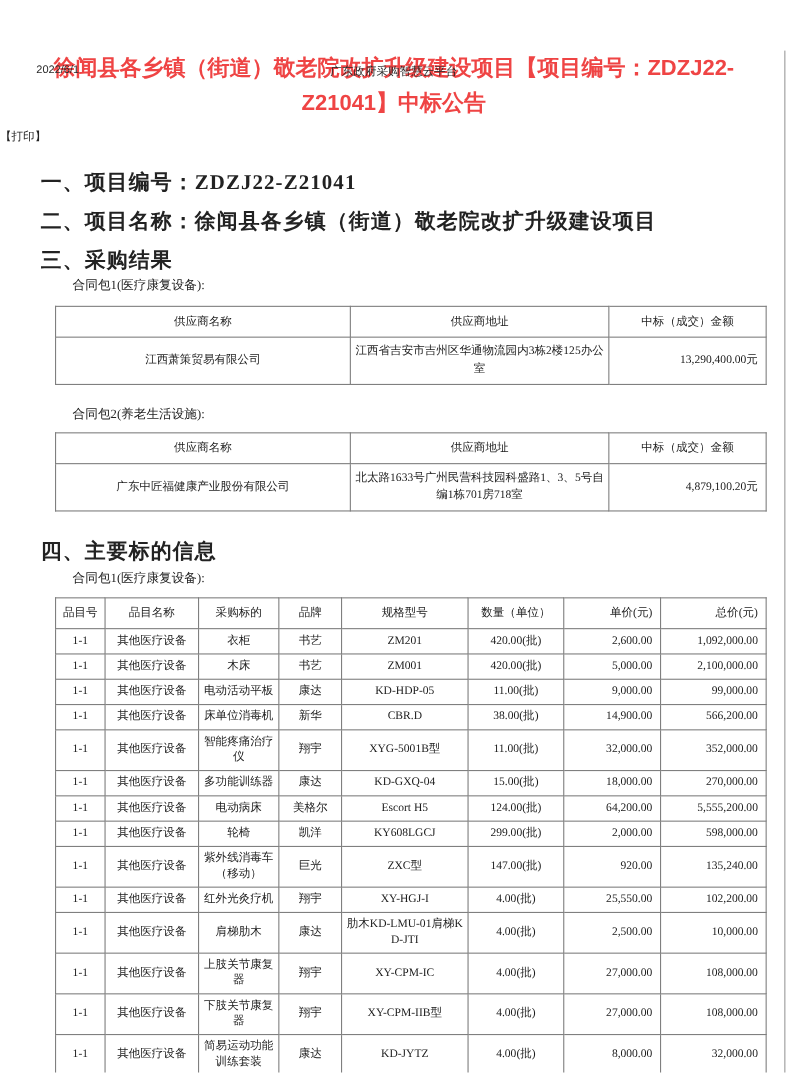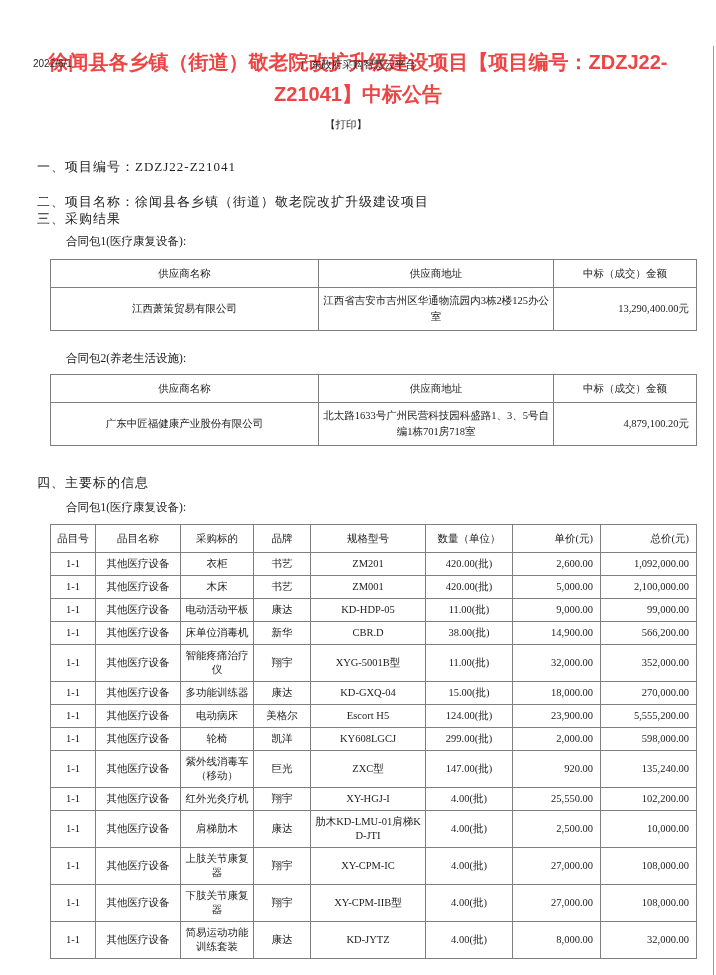--- a/index.html
+++ b/index.html
@@ -27,32 +27,32 @@
     font-size: 10.5px; color: #2a2a2a; white-space: nowrap; text-align: right;
   }
   .title {
     margin: 46px auto 0 auto;
     max-width: 622px;
     font-family: "Liberation Sans", "DejaVu Sans", sans-serif;
     font-size: 20px; font-weight: 700; line-height: 1.6;
     text-align: center; color: #ef4444;
     word-break: break-word;
   }
-  .print-row { margin-top: 4px; padding-right: 24px; text-align: center; }
+  .print-row { margin-top: 4px; padding-right: 24px; text-align: left; }
   .print-btn {
     font-size: 10.5px; color: #222; text-decoration: none; cursor: pointer;
     font-family: "Liberation Serif", "DejaVu Serif", serif;
   }
   .content { margin-top: 26px; padding-left: 37px; padding-right: 20px; }
   h2.sec {
-    font-size: 13px; font-weight: 400; color: #222; line-height: 17px;
+    font-size: 19px; font-weight: 700; color: #222; line-height: 17px;
     letter-spacing: 1px;
   }
   #sec-name { margin-top: 18px; }
-  #sec-result { }
+  #sec-result { margin-top: 19px; }
   #sec-main { margin-top: 28px; }
   .pkg-label {
     margin-left: 29px; font-size: 11.5px; line-height: 15px; color: #222;
   }
   #pkg1-label { margin-top: 7px; }
   #pkg2-label { margin-top: 20px; }
   #main-pkg-label { margin-top: 9px; }
   .goods-label {
     margin-left: 29px; margin-top: 6px; font-size: 12px; line-height: 16px;
     color: #222; letter-spacing: 0.5px;
@@ -232,21 +232,21 @@
             <td class="c-money">18,000.00</td>
             <td class="c-money">270,000.00</td>
           </tr>
           <tr>
             <td>1-1</td>
             <td>其他医疗设备</td>
             <td>电动病床</td>
             <td>美格尔</td>
             <td>Escort H5</td>
             <td>124.00(批)</td>
-            <td class="c-money">23,900.00</td>
+            <td class="c-money">64,200.00</td>
             <td class="c-money">5,555,200.00</td>
           </tr>
           <tr>
             <td>1-1</td>
             <td>其他医疗设备</td>
             <td>轮椅</td>
             <td>凯洋</td>
             <td>KY608LGCJ</td>
             <td>299.00(批)</td>
             <td class="c-money">2,000.00</td>

